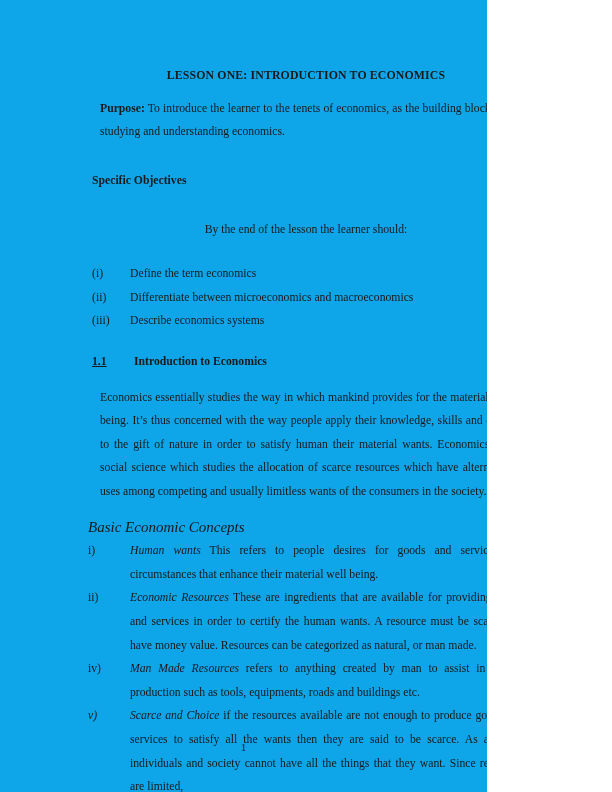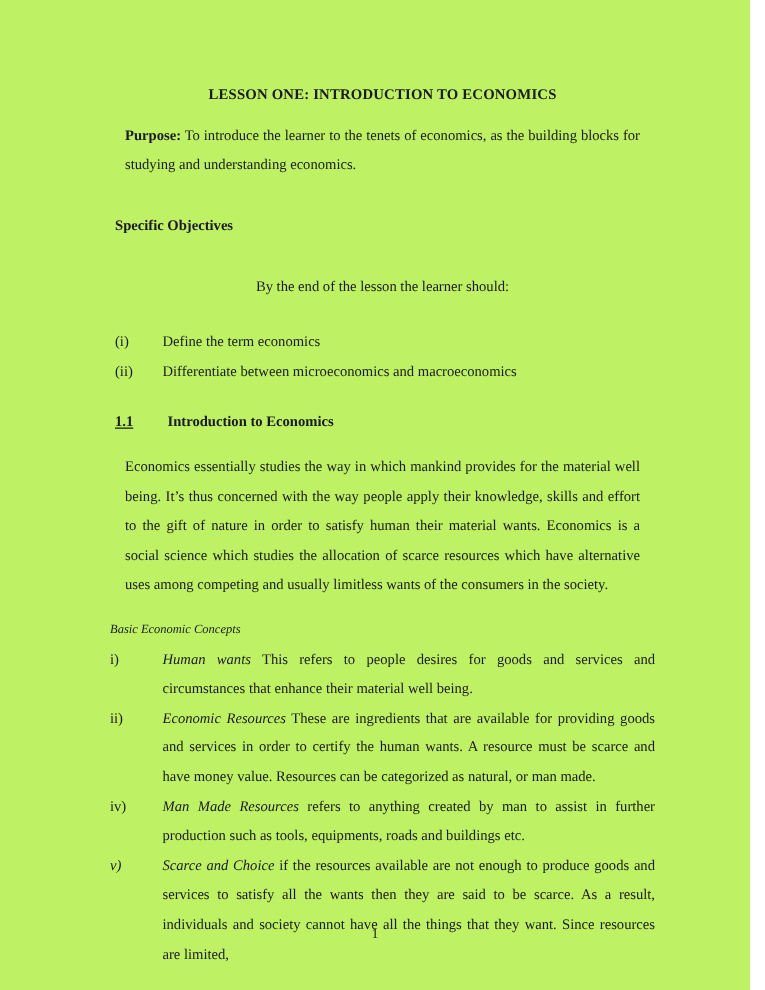--- a/index.html
+++ b/index.html
@@ -6,23 +6,23 @@
     margin: 0;
     padding: 0;
     background: #ffffff;
   }
   body {
     font-family: "Liberation Serif", "DejaVu Serif", serif;
     color: #1a1a1a;
   }
   .page {
     position: relative;
-    width: 600px;
+    width: 487px;
     height: 792px;
-    background: #bef264;
+    background: #0ea5e9;
     overflow: hidden;
     box-sizing: border-box;
   }
   .content {
     position: absolute;
     left: 88px;
     top: 66px;
     width: 436px;
   }
   .doc-title {
@@ -48,21 +48,21 @@
     font-weight: bold;
     line-height: 23.6px;
     margin: 4px;
   }
   .heading-num {
     display: inline-block;
     width: 42px;
     text-decoration: underline;
   }
   .italic-heading {
-    font-size: 10px;
+    font-size: 15px;
     font-style: italic;
     line-height: 23.6px;
     margin: 0;
   }
   .spacer-sm { height: 9px; }
   .spacer-md { height: 13px; }
 
   
   .obj-list {
     margin: 0;
@@ -149,20 +149,24 @@
 
     <ul class="obj-list">
       <li class="obj-item">
         <span class="marker">(i)</span>
         <span>Define the term economics</span>
       </li>
       <li class="obj-item">
         <span class="marker">(ii)</span>
         <span>Differentiate between microeconomics and macroeconomics</span>
       </li>
+      <li class="obj-item">
+        <span class="marker">(iii)</span>
+        <span>Describe economics systems</span>
+      </li>
     </ul>
 
     <div class="spacer-md"></div>
 
     <div class="heading"><span class="heading-num">1.1</span><span>Introduction to Economics</span></div>
 
     <p class="para">Economics essentially studies the way in which mankind provides for the material well being.  It’s thus concerned with the way people apply their knowledge, skills and effort to the gift of nature in order to satisfy human their material wants. Economics is a social science which studies the allocation of scarce resources which have alternative uses among competing and usually limitless wants of the consumers in the society.</p>
 
     <div class="italic-heading">Basic Economic Concepts</div>
 

